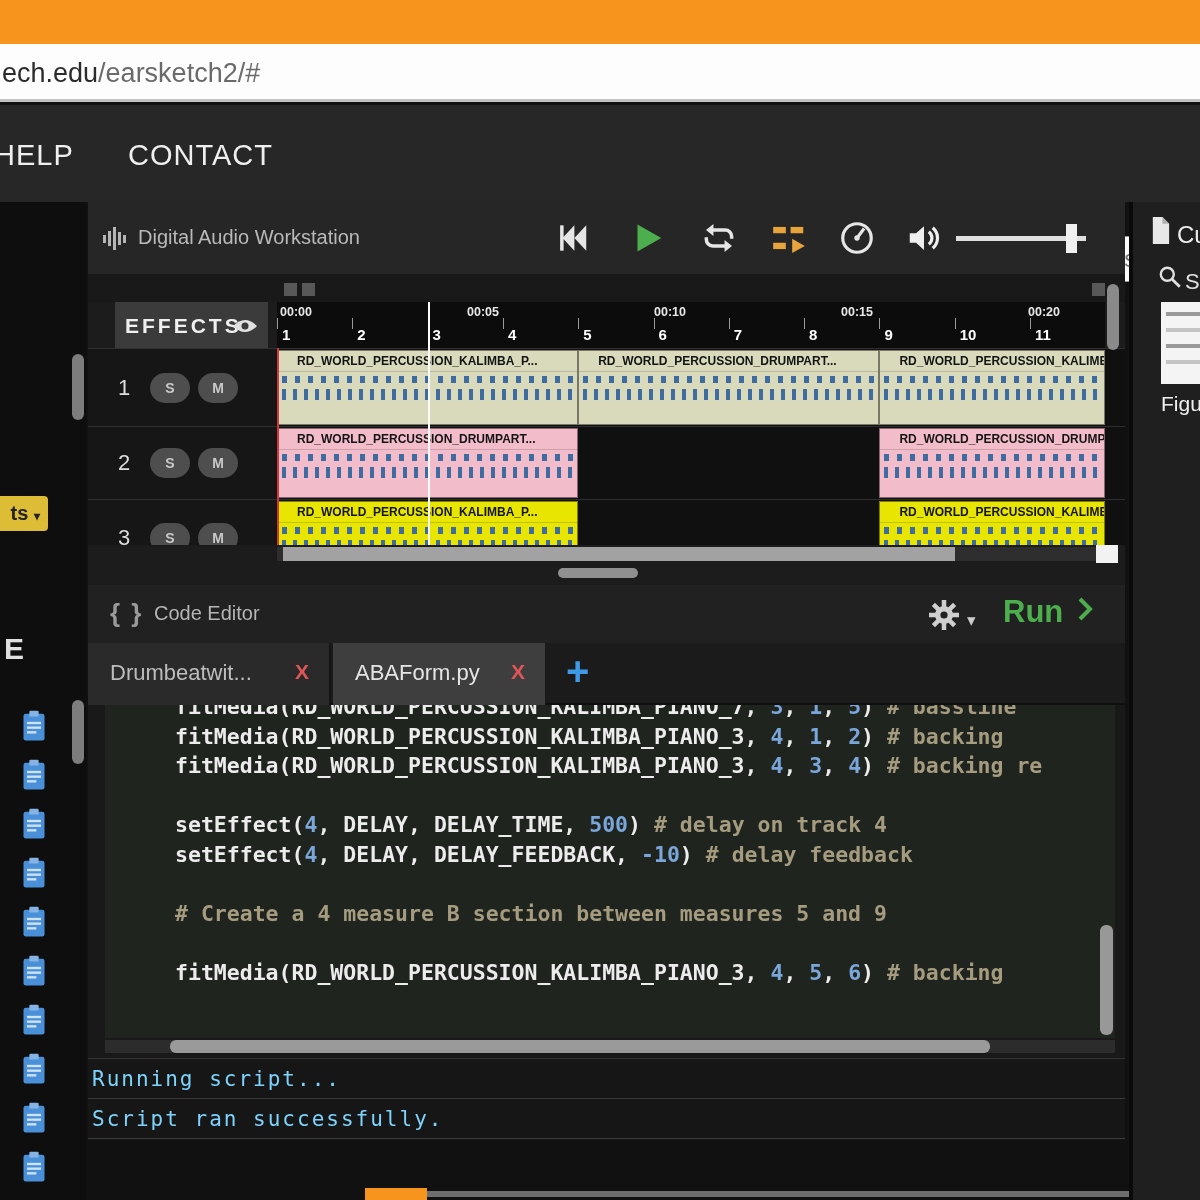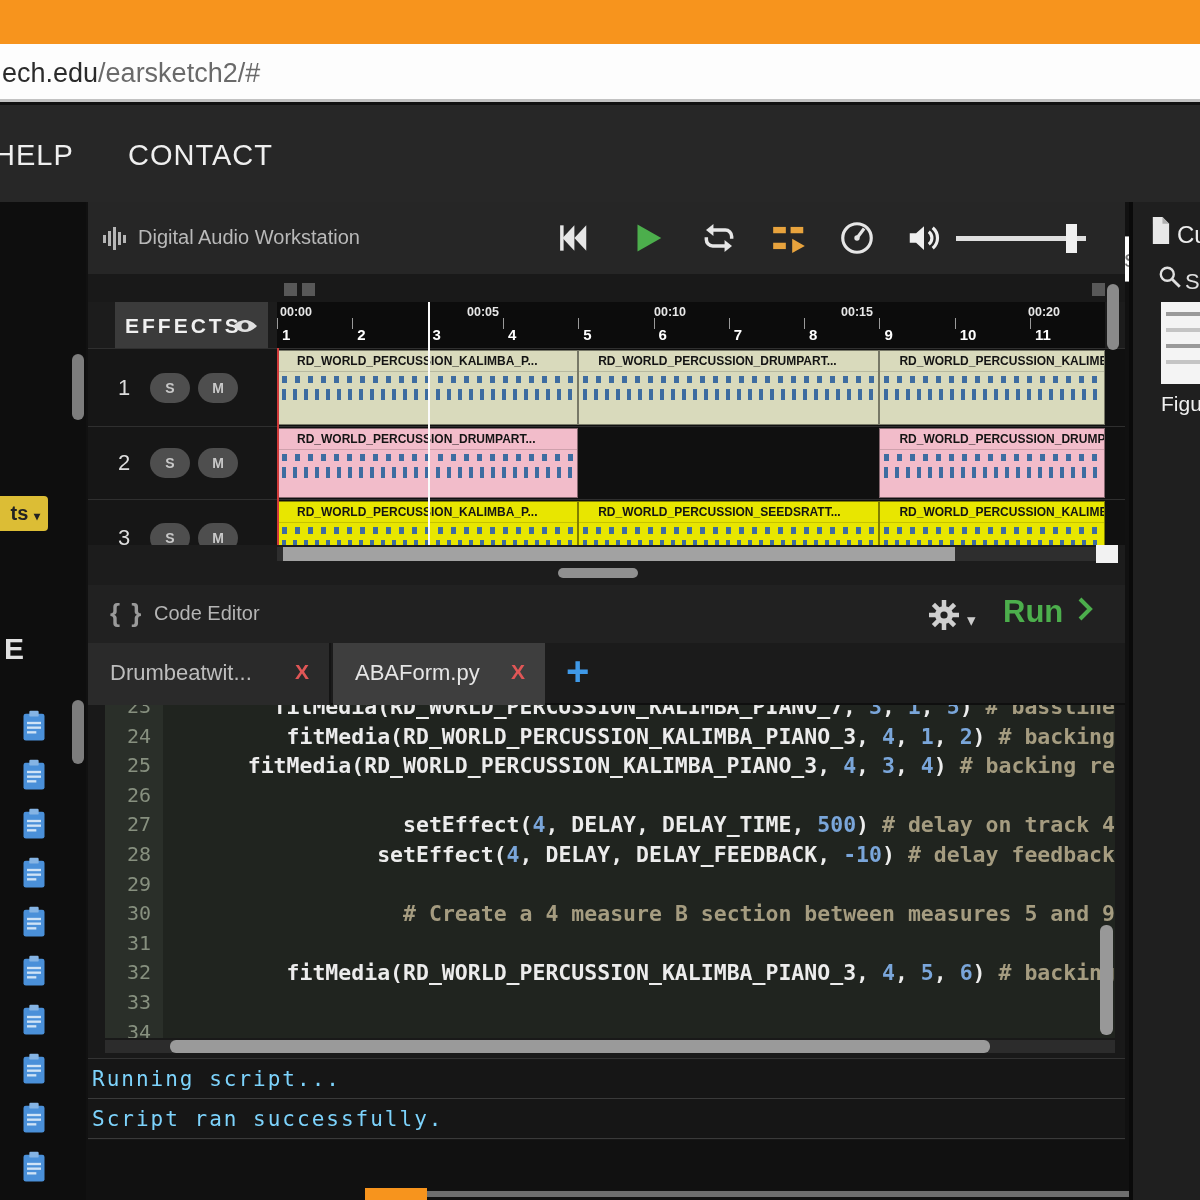--- a/index.html
+++ b/index.html
@@ -92,21 +92,21 @@
   .tab .tclose { position:absolute; right:20px; top:17px; font-size:21px; font-weight:bold; color:#e05656; cursor:pointer; }
   .tab1 { left:0; width:243px; background:#2a2a2a; border-right:2px solid #141414; }
   .tab1 .tlabel { color:#bdbdbd; }
   .tab2 { left:245px; width:212px; background:#3e3e3e; }
   .tab2 .tlabel { color:#e5e5e5; }
   .newtab { position:absolute; left:478px; top:6px; font-size:40px; font-weight:bold; color:#3f99e8; cursor:pointer; }
 
   .editor-body { position:absolute; left:17px; top:120px; width:1010px; height:333px; background:#20241f; overflow:hidden; }
   .gutter { position:absolute; left:0; top:0; width:58px; height:100%; background:#2a2f29; }
   .gut-inner, .code-inner { position:absolute; top:-13px; left:0; right:0; }
-  .code-pane { position:absolute; left:58px; top:0; right:0; height:100%; overflow:hidden;text-align:right; }
+  .code-pane { position:absolute; left:58px; top:0; right:0; height:100%; overflow:hidden; }
   .gline { height:29.6px; line-height:29.6px; text-align:right; padding-right:12px;
            font-family:"DejaVu Sans Mono", monospace; font-size:20px; color:#87907f; }
   .cline { height:29.6px; line-height:29.6px; padding-left:12px; white-space:pre;
            font-family:"DejaVu Sans Mono", monospace; font-size:21.5px; font-weight:bold; color:#ececec; }
   .tk-n { color:#7aa6da; }
   .tk-c { color:#a59c80; font-weight:bold; }
   .ed-vthumb { position:absolute; left:1012px; top:340px; width:13px; height:110px; background:#989898; border-radius:6px; cursor:pointer; }
   .ed-hscroll { position:absolute; left:17px; top:455px; width:1010px; height:13px; background:#2c2c2c; }
   .ed-hthumb { position:absolute; left:65px; top:0; width:820px; height:13px; background:#9a9a9a; border-radius:6px; cursor:pointer; }
 
@@ -441,25 +441,20 @@
             <div class="track-num">3</div>
             <div class="sm-btn" style="left: 62px;">S</div>
             <div class="sm-btn" style="left: 110px;">M</div>
           </div>
           <div class="lane">
             <div class="clip" style="left: 0px; width: 301.2px; background: rgb(232, 230, 0);">
               <div class="clip-label">RD_WORLD_PERCUSSION_KALIMBA_P...</div>
               <div class="wave w1"></div>
               <div class="wave w2"></div>
             </div>
-            <div class="clip" style="left: 301.2px; width: 301.2px; background: rgb(232, 230, 0);">
-              <div class="clip-label">RD_WORLD_PERCUSSION_SEEDSRATT...</div>
-              <div class="wave w1"></div>
-              <div class="wave w2"></div>
-            </div>
             <div class="clip" style="left: 602.4px; width: 225.6px; background: rgb(232, 230, 0);">
               <div class="clip-label">RD_WORLD_PERCUSSION_KALIMBA_P...</div>
               <div class="wave w1"></div>
               <div class="wave w2"></div>
             </div>
           </div>
         </div>
       </div>
     <div class="start-marker"></div>
     <div class="playhead"></div>
@@ -504,36 +499,20 @@
         <span class="tclose">X</span>
       </div>
       <div class="tab tab2">
         <span class="tlabel">ABAForm.py</span>
         <span class="tclose">X</span>
       </div>
       <div class="newtab">+</div>
     </div>
 
     <div class="editor-body">
-      <div class="gutter">
-          <div class="gut-inner" id="gutter">
-            <div class="gline">23</div>
-            <div class="gline">24</div>
-            <div class="gline">25</div>
-            <div class="gline">26</div>
-            <div class="gline">27</div>
-            <div class="gline">28</div>
-            <div class="gline">29</div>
-            <div class="gline">30</div>
-            <div class="gline">31</div>
-            <div class="gline">32</div>
-            <div class="gline">33</div>
-            <div class="gline">34</div>
-          </div>
-        </div>
       <div class="code-pane">
           <div class="code-inner" id="code">
             <div class="cline">fitMedia(RD_WORLD_PERCUSSION_KALIMBA_PIANO_7, <span class="tk-n">3</span>, <span class="tk-n">1</span>, <span class="tk-n">5</span>) <span class="tk-c"># bassline</span></div>
             <div class="cline">fitMedia(RD_WORLD_PERCUSSION_KALIMBA_PIANO_3, <span class="tk-n">4</span>, <span class="tk-n">1</span>, <span class="tk-n">2</span>) <span class="tk-c"># backing</span></div>
             <div class="cline">fitMedia(RD_WORLD_PERCUSSION_KALIMBA_PIANO_3, <span class="tk-n">4</span>, <span class="tk-n">3</span>, <span class="tk-n">4</span>) <span class="tk-c"># backing re</span></div>
             <div class="cline">​</div>
             <div class="cline">setEffect(<span class="tk-n">4</span>, DELAY, DELAY_TIME, <span class="tk-n">500</span>) <span class="tk-c"># delay on track 4</span></div>
             <div class="cline">setEffect(<span class="tk-n">4</span>, DELAY, DELAY_FEEDBACK, <span class="tk-n">-10</span>) <span class="tk-c"># delay feedback</span></div>
             <div class="cline">​</div>
             <div class="cline"><span class="tk-c"># Create a 4 measure B section between measures 5 and 9</span></div>

